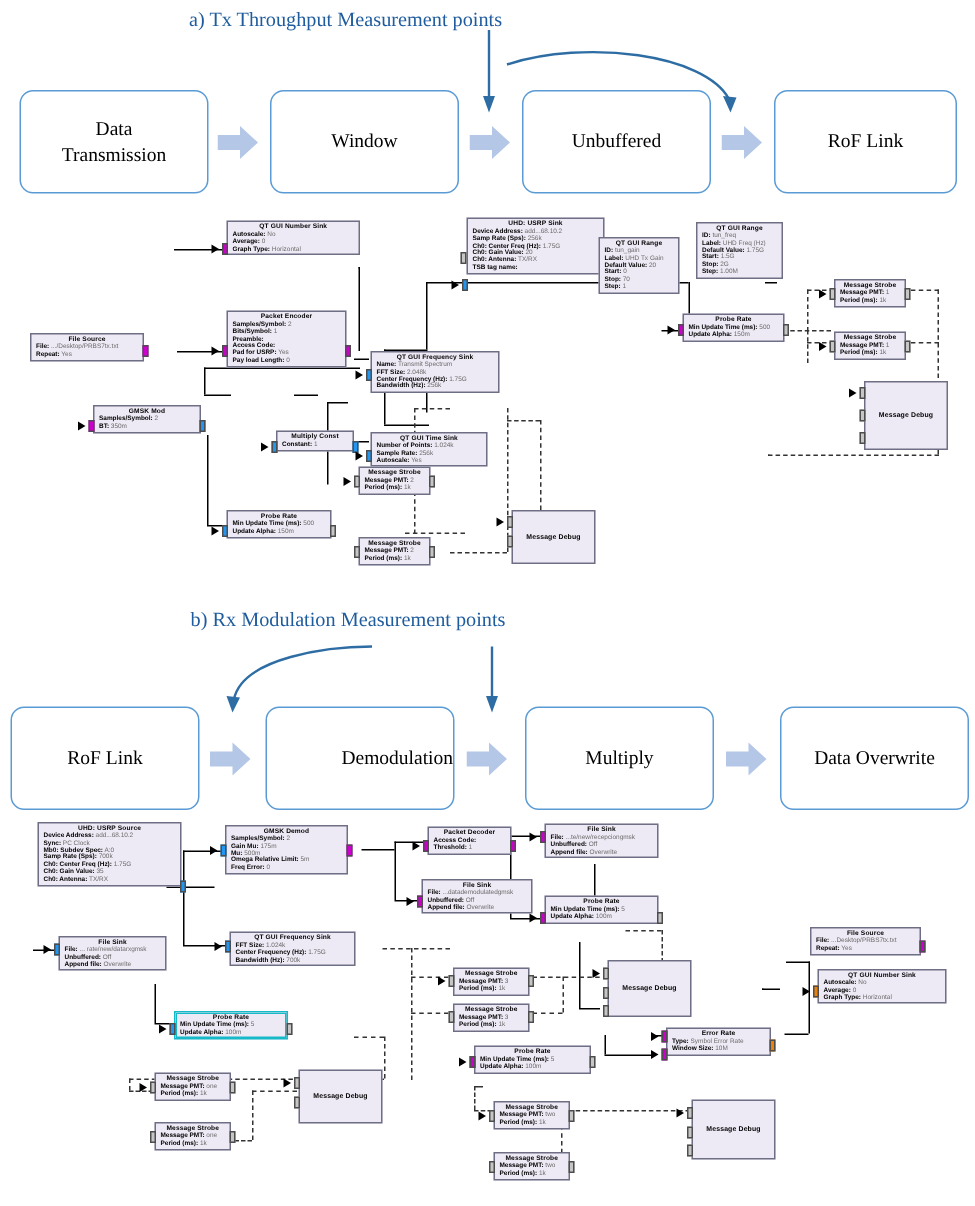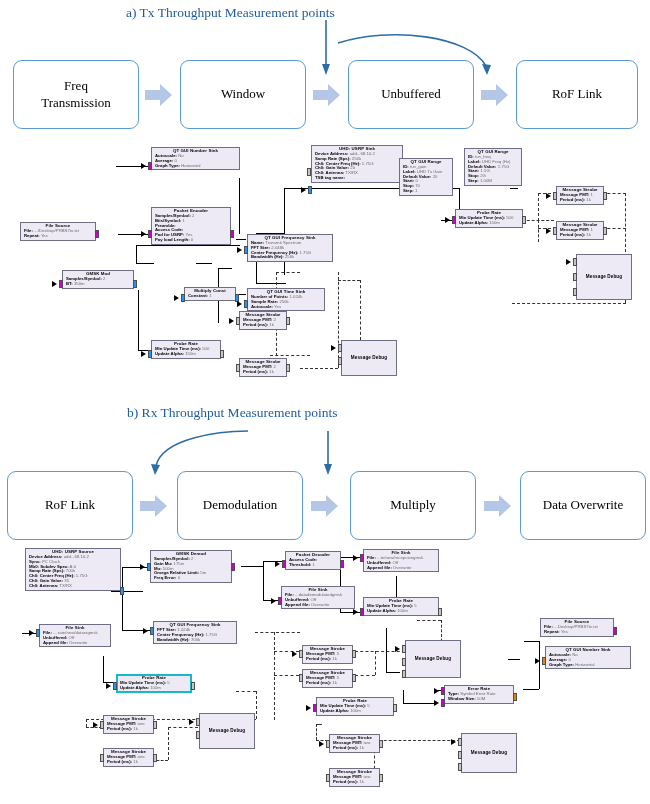--- a/index.html
+++ b/index.html
@@ -56,21 +56,21 @@
 <div class="sec-title" style="left:126px;top:5px;">a) Tx Throughput Measurement points</div>
 
 <svg class="callout" style="left:240px;top:18px;" width="290" height="62">
   <line x1="86" y1="2" x2="86" y2="48" stroke="#2E6DA4" stroke-width="1.6"></line>
   <polygon points="86,57 82,46 90,46" fill="#2E6DA4"></polygon>
   <path d="M98 25 C 150 8, 230 18, 246 48" stroke="#2E6DA4" stroke-width="1.6" fill="none"></path>
   <polygon points="247,57 242,46 251,47" fill="#2E6DA4"></polygon>
 </svg>
 
 <div class="stage" style="left:13px;top:60px;width:124px;height:67px;">
-  <span style="white-space:pre-line;">Freq
+  <span style="white-space:pre-line;">Data
 Transmission</span>
 </div>
 <div class="bigarrow" style="left:145px;top:84px;">
   <svg width="28" height="22" viewBox="0 0 28 22">
       <polygon points="0,6 15,6 15,0 27,11 15,22 15,16 0,16" fill="#B4C7E7"></polygon>
     </svg>
 </div>
 <div class="stage" style="left:180px;top:60px;width:124px;height:67px;">
   <span>Window</span>
 </div>
@@ -294,38 +294,38 @@
 <div class="port p-gry" style="left:573px;top:288px;"></div>
 <div class="tri" style="left:566px;top:258.5px;"></div>
 
 <div class="blk dbg" style="left:341px;top:340px;width:56px;height:36px;">
   <span class="t">Message Debug</span>
 </div>
 <div class="port p-gry" style="left:338px;top:344px;"></div>
 <div class="port p-gry" style="left:338px;top:357px;"></div>
 <div class="tri" style="left:331px;top:344.5px;"></div>
 
-<div class="sec-title" style="left:127px;top:405px;">b) Rx Throughput Measurement points</div>
+<div class="sec-title" style="left:127px;top:405px;">b) Rx Modulation Measurement points</div>
 
 <svg class="callout" style="left:140px;top:418px;" width="320" height="62">
   <path d="M108 13 C 80 13, 22 20, 16 48" stroke="#2E6DA4" stroke-width="1.6" fill="none"></path>
   <polygon points="15,57 11,46 20,47" fill="#2E6DA4"></polygon>
   <line x1="188" y1="13" x2="188" y2="48" stroke="#2E6DA4" stroke-width="1.6"></line>
   <polygon points="188,57 184,46 192,46" fill="#2E6DA4"></polygon>
 </svg>
 
 <div class="stage" style="left:7px;top:471px;width:124px;height:67px;">
   <span>RoF Link</span>
 </div>
 <div class="bigarrow" style="left:140px;top:495px;">
   <svg width="28" height="22" viewBox="0 0 28 22">
       <polygon points="0,6 15,6 15,0 27,11 15,22 15,16 0,16" fill="#B4C7E7"></polygon>
     </svg>
 </div>
-<div class="stage" style="left:177px;top:471px;width:124px;height:67px;">
+<div class="stage" style="left:177px;top:471px;width:124px;height:67px;justify-content:flex-end;">
   <span>Demodulation</span>
 </div>
 <div class="bigarrow" style="left:311px;top:495px;">
   <svg width="28" height="22" viewBox="0 0 28 22">
       <polygon points="0,6 15,6 15,0 27,11 15,22 15,16 0,16" fill="#B4C7E7"></polygon>
     </svg>
 </div>
 <div class="stage" style="left:350px;top:471px;width:124px;height:67px;">
   <span>Multiply</span>
 </div>

